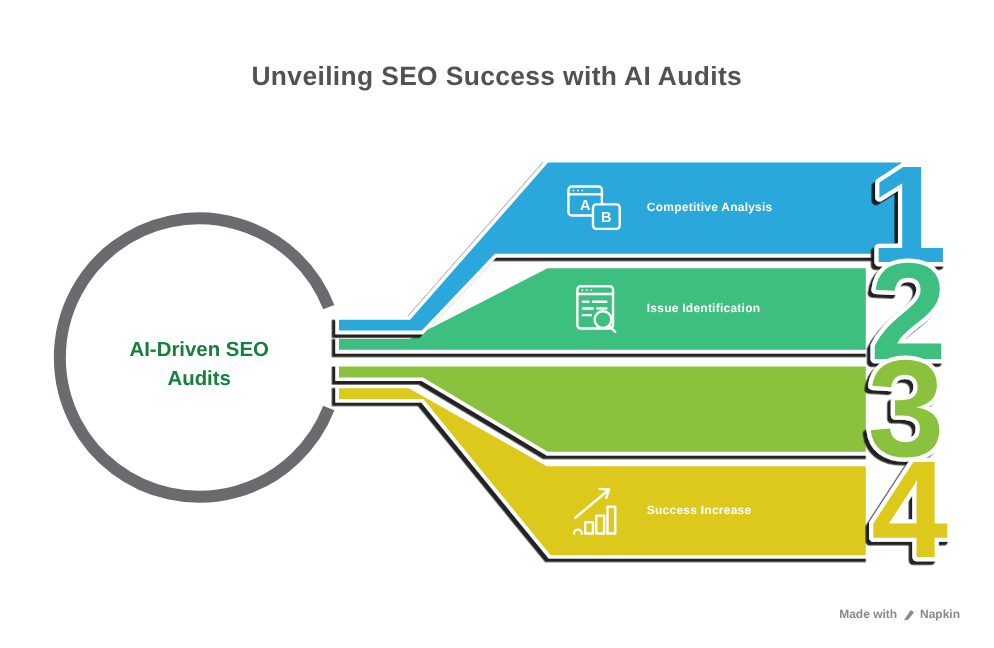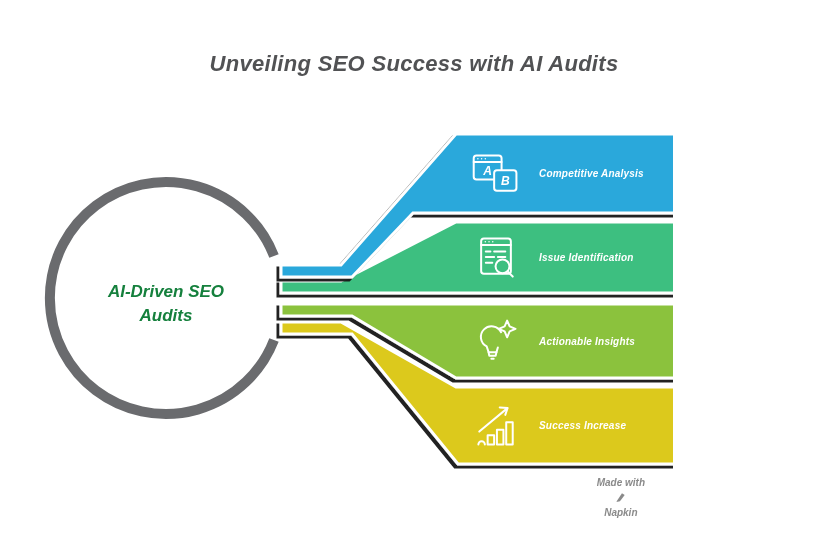--- a/index.html
+++ b/index.html
@@ -1,18 +1,18 @@
 <!DOCTYPE html>
 <html><head>
 <meta charset="utf-8">
 <style>
   html,body { margin:0; padding:0; background:#ffffff; }
   .stage {
-    position:relative; width:673px; height:540px; overflow:hidden;
-    background:#ffffff; font-family:"Liberation Sans", sans-serif;font-style:italic;
+    position:relative; width:828px; height:540px; overflow:hidden;
+    background:#ffffff; font-family:"Liberation Sans", sans-serif;
   }
   .stage svg.scene { position:absolute; left:0; top:0; }
   .title {
     position:absolute; left:0; top:51px; width:828px;
     text-align:center; font-size:22px; font-weight:bold;
     color:#515254; letter-spacing:.3px;
   }
   .hub-label {
     position:absolute; left:86px; top:280px; width:160px;
     text-align:center; font-size:17px; font-weight:bold;
@@ -26,21 +26,21 @@
     white-space:nowrap;
   }
   .row-1 { top:134px; height:79px; }
   .row-2 { top:222px; height:71px;justify-content:space-between; }
   .row-3 { top:304px; height:74px; }
   .row-4 { top:387px; height:77px; }
   .icon-svg { display:block; }
   .icon-svg * { vector-effect:non-scaling-stroke; }
   .footer {
     position:absolute; right:28px; bottom:22px; display:flex; align-items:center; gap:4px;
-    font-size:10px; color:#8a8a8a; font-weight:bold;flex-direction:column;
+    font-size:10px; color:#8a8a8a; font-weight:bold;
   }
   .num {
     font-family:"Liberation Sans", sans-serif; font-weight:bold;
   }
 </style>
 </head>
 <body>
 
 <div class="stage">
 
@@ -91,29 +91,20 @@
       <circle cx="24.5" cy="10.5" r="0.8" fill="#ffffff" stroke="none"></circle>
       <path d="M17 21 h5 M26 21 h12"></path>
       <path d="M17 27 h9 M30 27 h8"></path>
       <path d="M17 33 h7"></path>
       <circle cx="35" cy="37" r="7.5"></circle>
       <line x1="40.5" y1="42.5" x2="46" y2="48"></line>
     </svg>
     <span class="label">Issue Identification</span>
   </div>
 
-  <div class="step-row row-3">
-    <svg class="icon-svg" width="52" height="52" viewBox="0 0 56 56" fill="none" stroke="#ffffff" stroke-width="2" stroke-linecap="round" stroke-linejoin="round">
-      <path d="M33.5 18.5 A11.5 11.5 0 1 0 18 33.9 L20 40 L28.5 40 L30 35"></path>
-      <path d="M20 40 L20.8 44 L27.6 44 L28.5 40"></path>
-      <line x1="23" y1="47" x2="25.5" y2="47"></line>
-      <path d="M40 6 L42.7 12.3 L49 15 L42.7 17.7 L40 24 L37.3 17.7 L31 15 L37.3 12.3 Z"></path>
-    </svg>
-    <span class="label">Actionable Insights</span>
-  </div>
 
   <div class="step-row row-4">
     <svg class="icon-svg" width="52" height="52" viewBox="0 0 56 56" fill="none" stroke="#ffffff" stroke-width="2" stroke-linecap="round" stroke-linejoin="round">
       <path d="M9 48 a3.5 3.5 0 0 1 7 0"></path>
       <rect x="19" y="38" width="7" height="10"></rect>
       <rect x="29" y="32" width="7" height="16"></rect>
       <rect x="39" y="24" width="7" height="24"></rect>
       <line x1="10" y1="34" x2="40" y2="9"></line>
       <path d="M32 8 L40.5 8.5 L38 16"></path>
     </svg>

